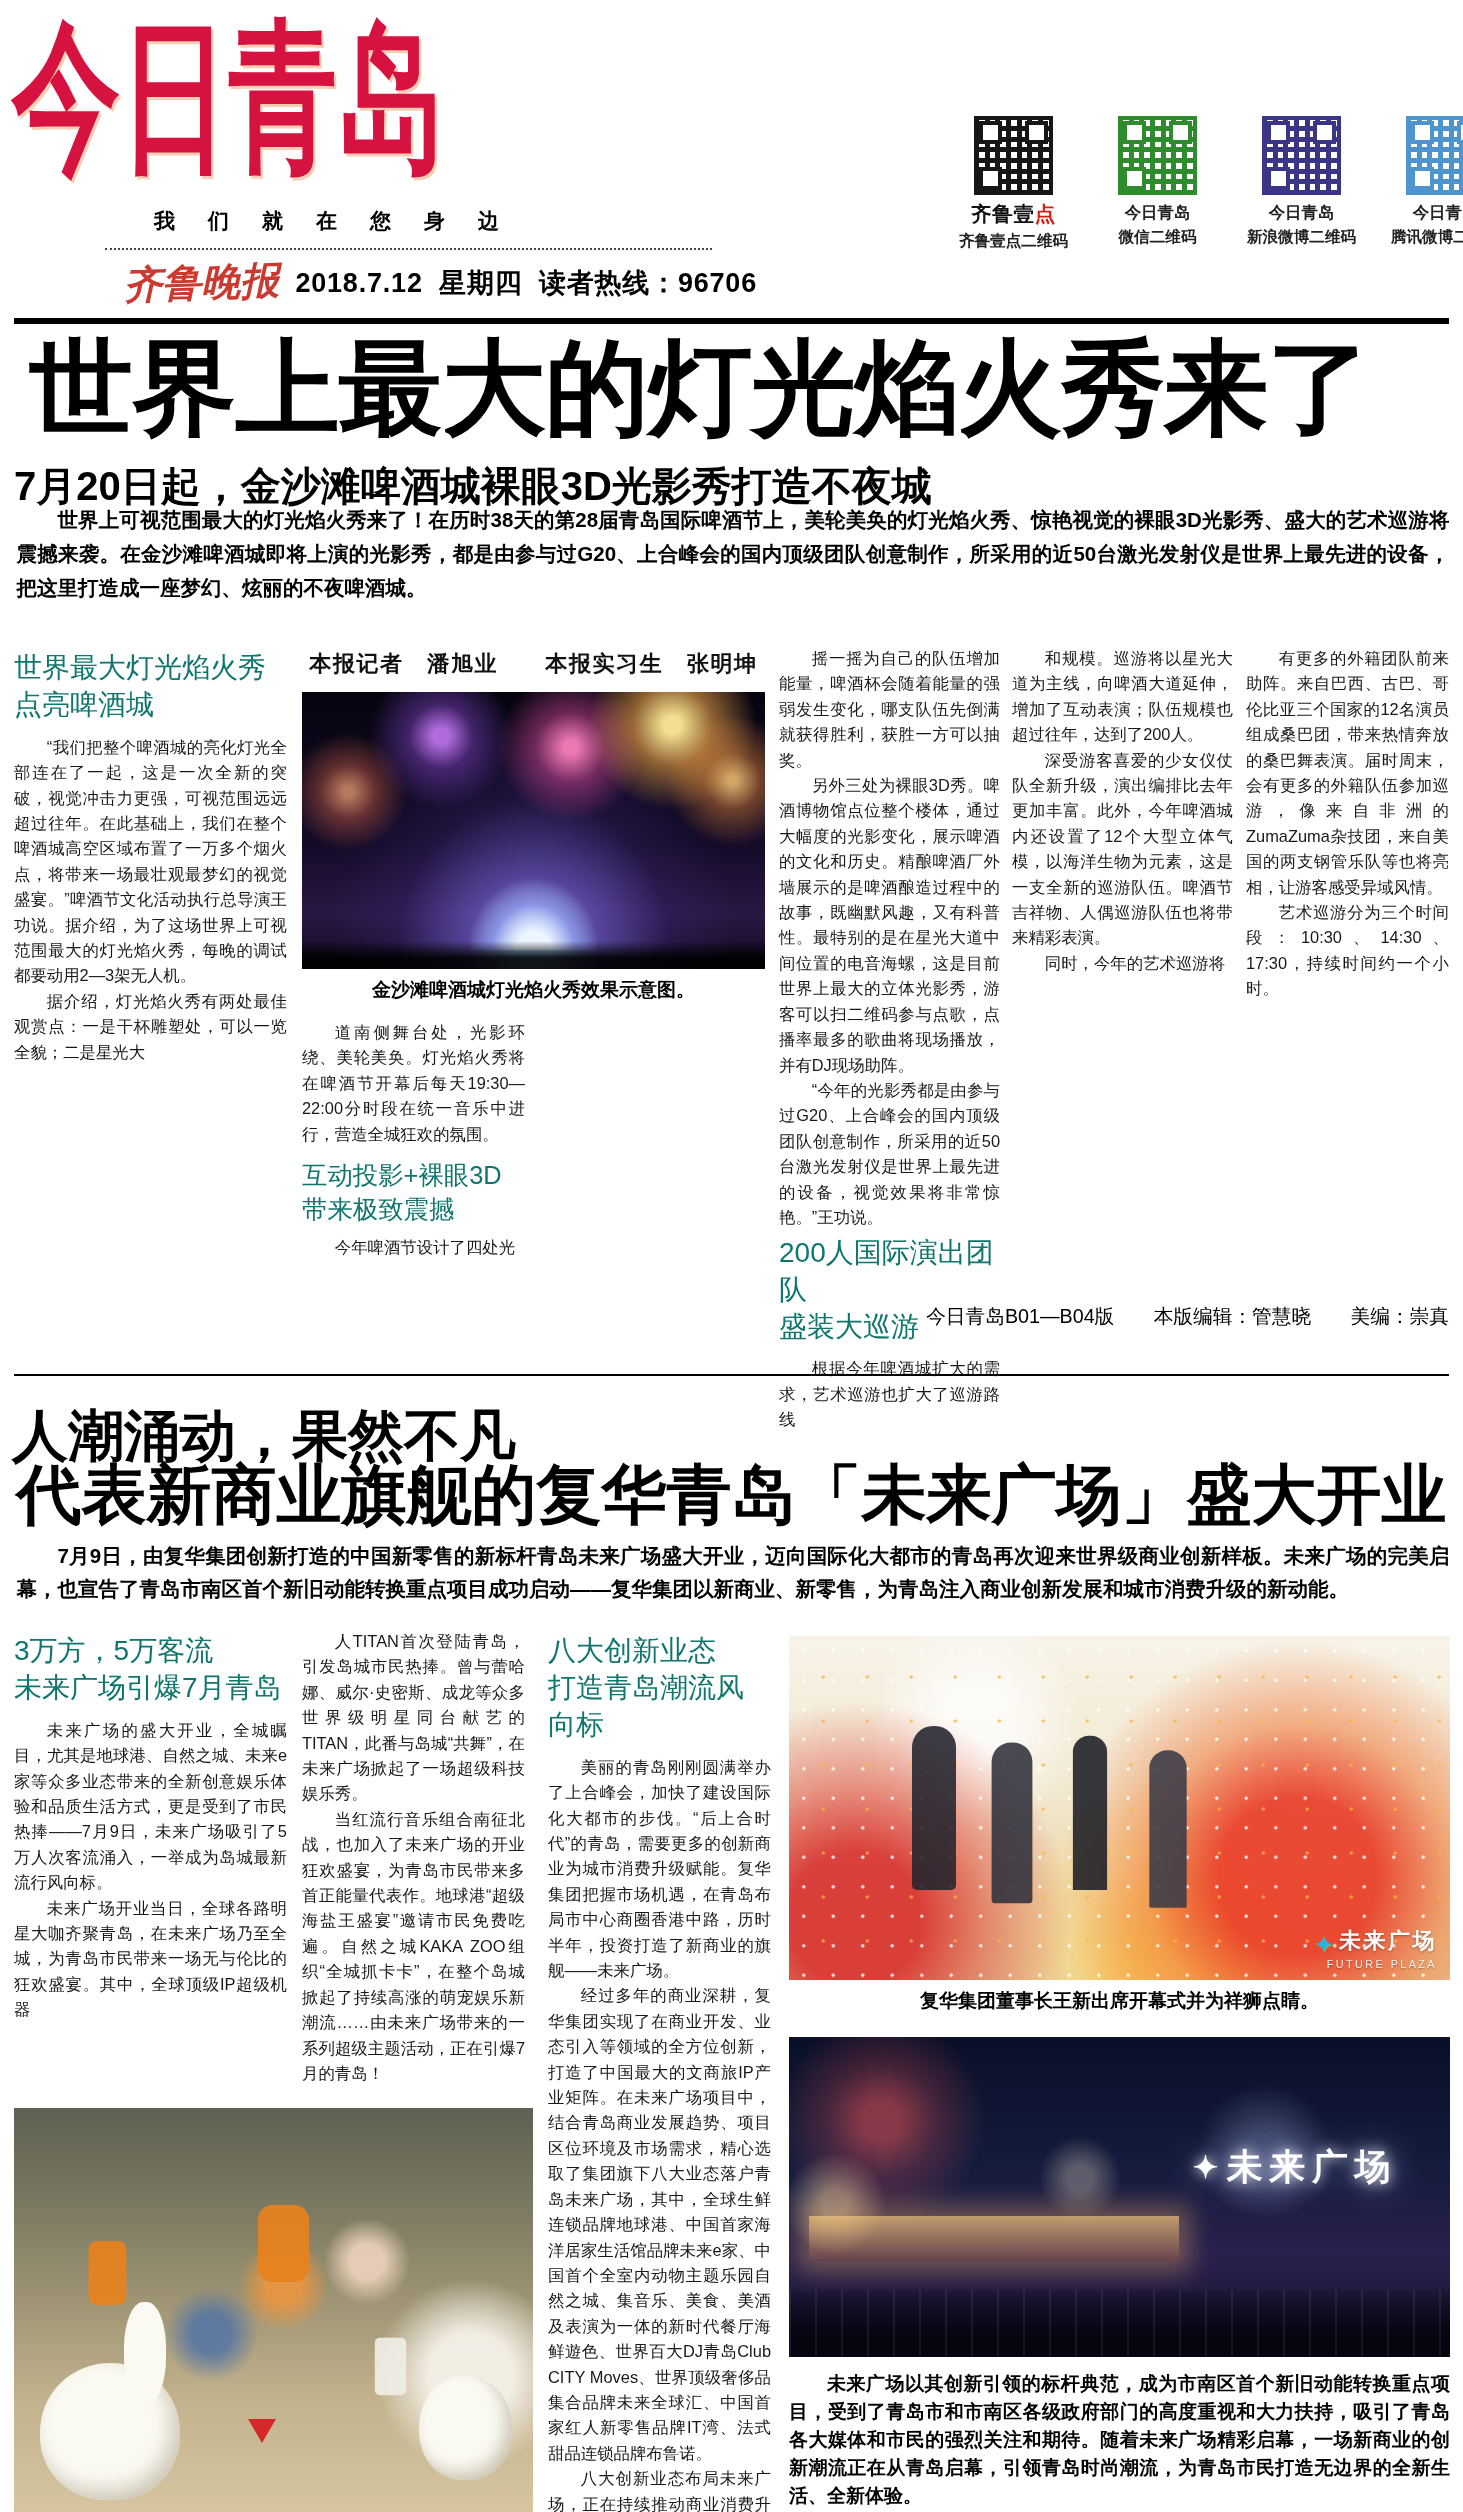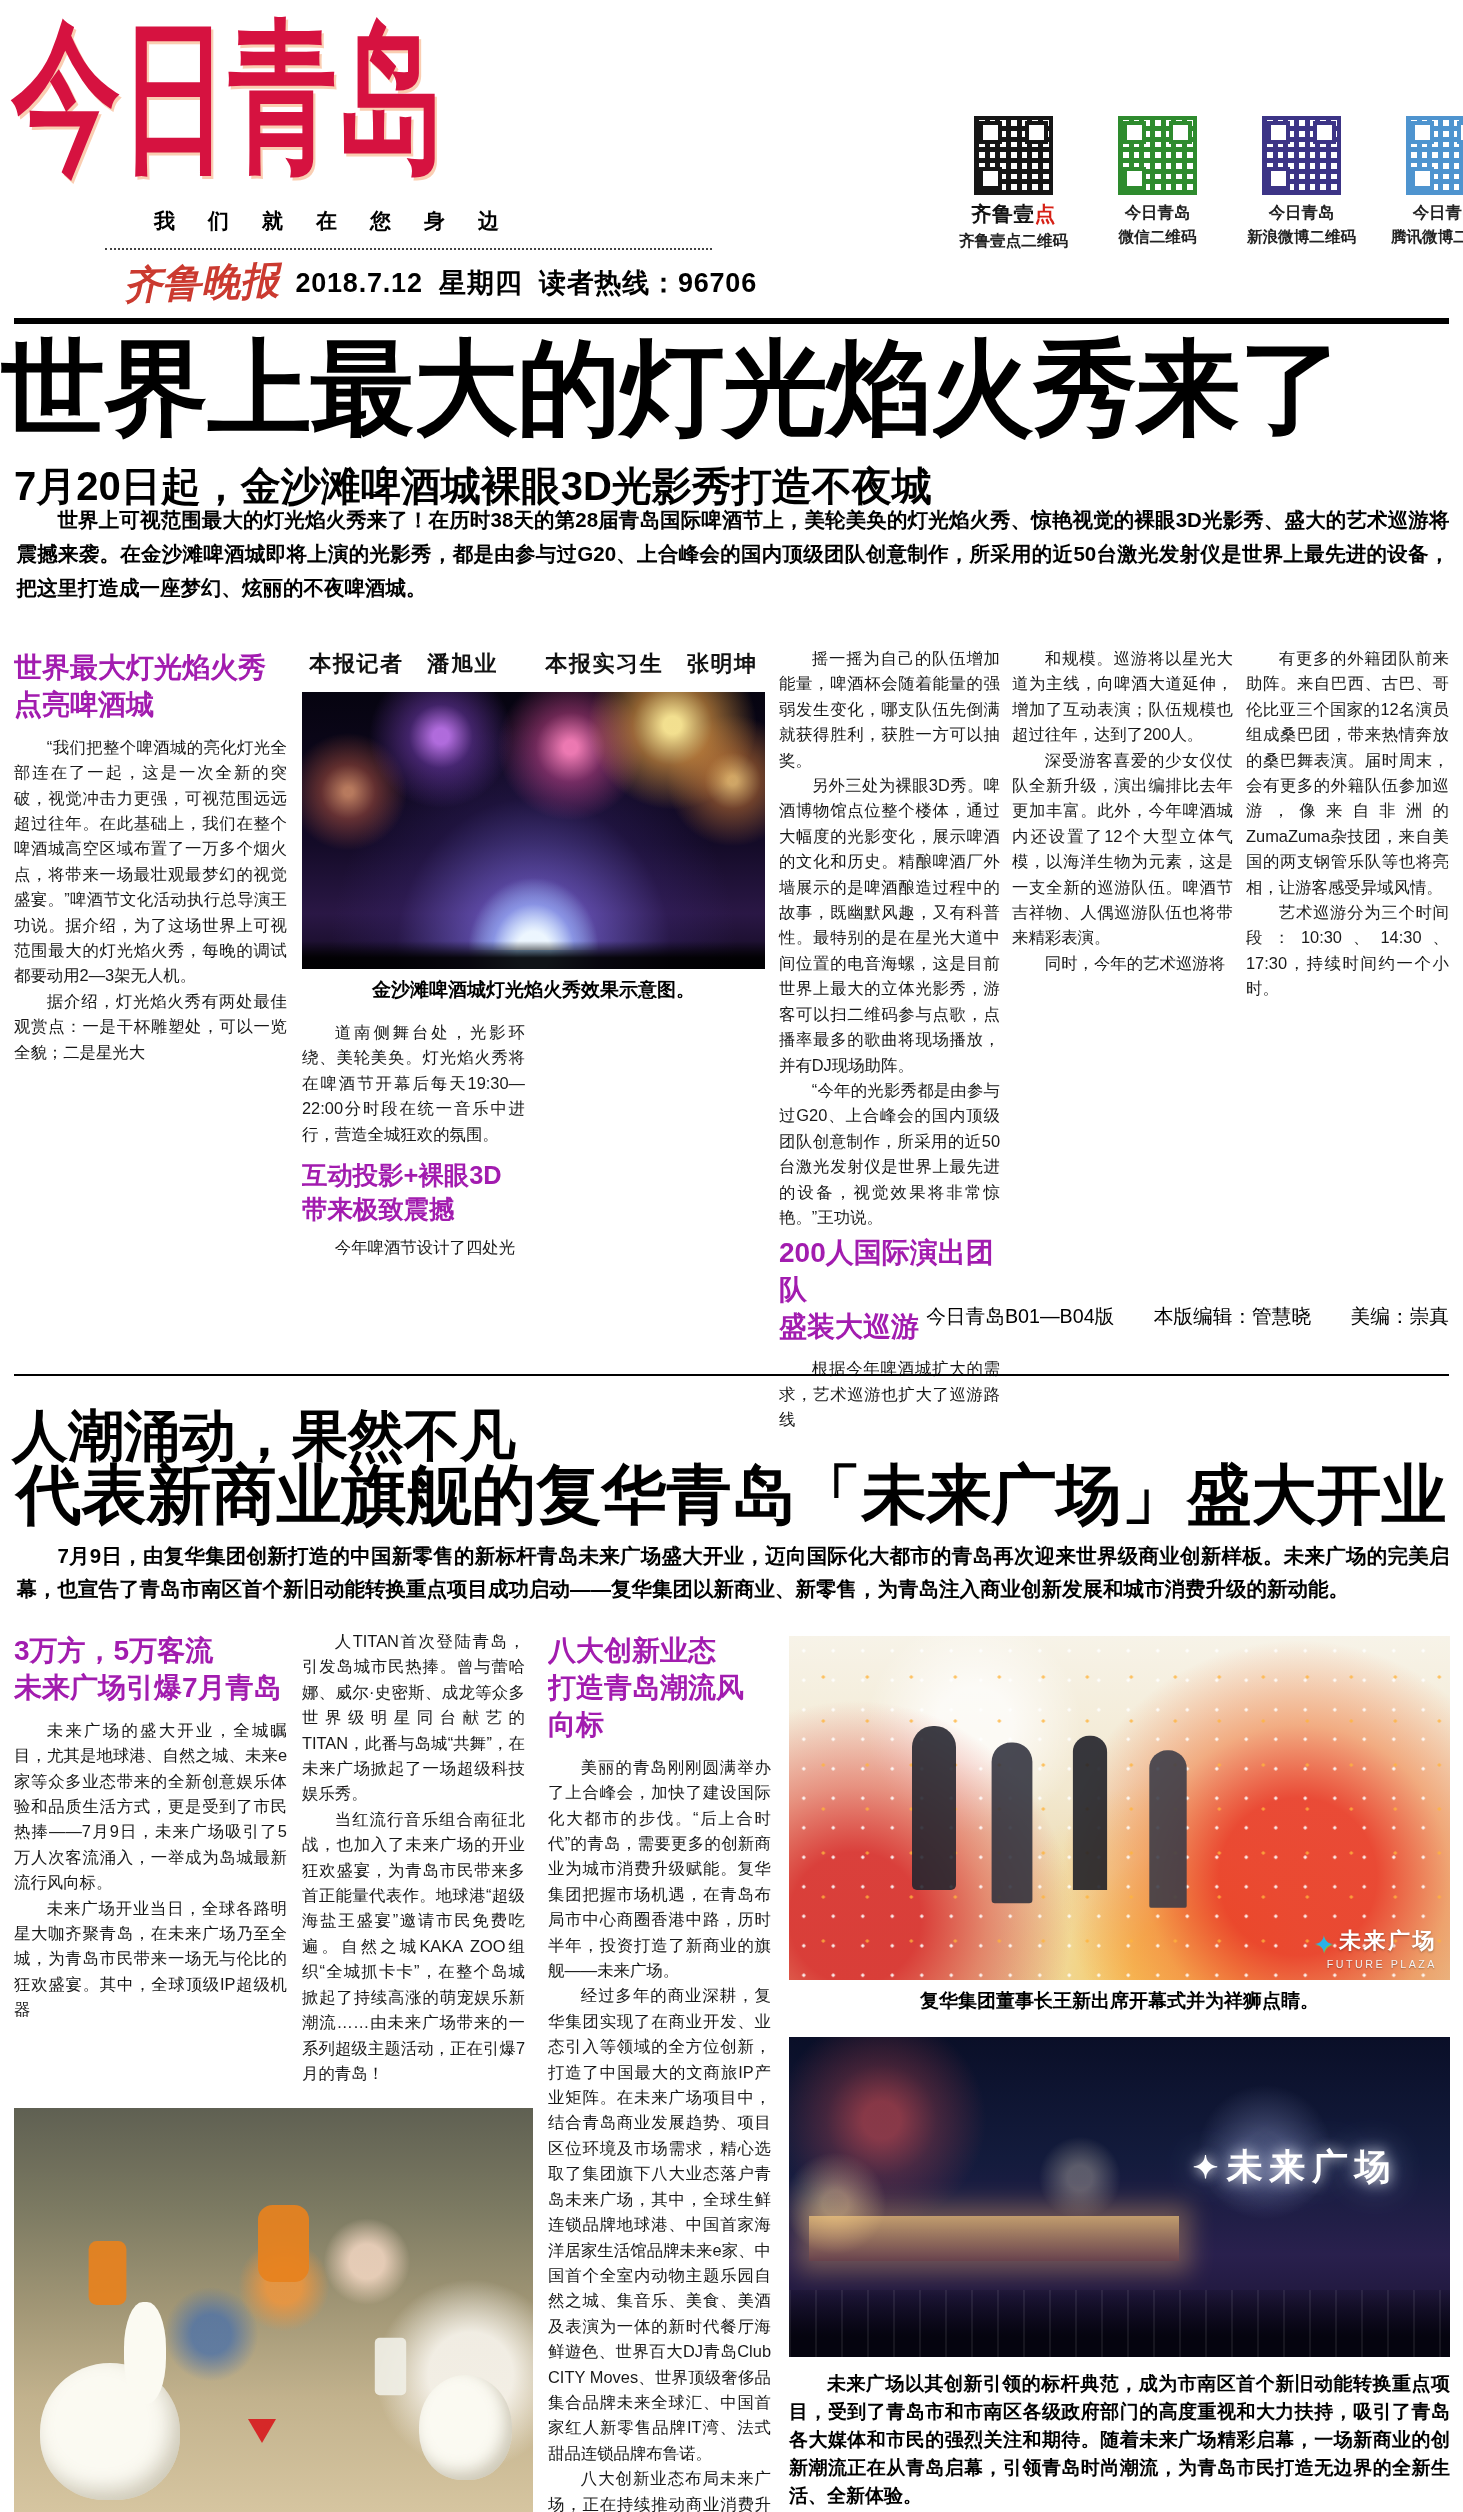--- a/index.html
+++ b/index.html
@@ -21,31 +21,31 @@
                      repeating-linear-gradient(90deg,var(--c) 0 4.9px,#fff 4.9px 10.7px);}
   .qr-box::before,.qr-box::after{content:"";position:absolute;top:4.9px;width:14.8px;height:14.8px;border:4.9px solid var(--c);background:#fff;}
   .qr-box::before{left:4.9px;} .qr-box::after{right:4.9px;}
   .qr-eye{position:absolute;left:4.9px;bottom:4.9px;width:14.8px;height:14.8px;border:4.9px solid var(--c);background:#fff;}
   .qr-brand{margin-top:4.9px;font-size:20.5px;font-weight:900;letter-spacing:0.8px;color:#111;white-space:nowrap;}
   .qr-brand .brand-red{color:#d62015;}
   .qr-line1{margin-top:6.6px;font-size:16.4px;font-weight:600;color:#222;}
   .qr-caption{margin-top:3.3px;font-size:15.6px;font-weight:600;color:#222;white-space:nowrap;}
   .rule1{position:absolute;left:14px;top:318px;width:1435px;height:5.7px;background:#000;}
   
-  .a1-headline{position:absolute;left:1px;top:330px;margin:0;font-size:104px;line-height:1.12;font-weight:900;color:#000;white-space:nowrap;letter-spacing:-0.8px;}
+  .a1-headline{position:absolute;left:29px;top:330px;margin:0;font-size:104px;line-height:1.12;font-weight:900;color:#000;white-space:nowrap;letter-spacing:-0.8px;}
   .a1-subhead{position:absolute;left:14px;top:459px;margin:0;font-size:40px;font-weight:800;color:#000;white-space:nowrap;}
   .lead{font-size:20.5px;line-height:34px;font-weight:600;text-align:justify;text-indent:2em;color:#000;margin:0;}
   .a1-lead{position:absolute;left:16.4px;top:503px;width:1433px;}
   .col{position:absolute;}
   .a1-c1{left:14px;top:646px;width:273px;}
   .a1-center{position:absolute;left:302px;top:646px;width:463px;}
   .a1-c4{left:779px;top:646px;width:221px;}
   .a1-c5{left:1012px;top:646px;width:221px;}
   .a1-c6{left:1246px;top:646px;width:203px;}
-  .col-h{margin:3.3px 0 11.5px;font-size:28px;line-height:37px;font-weight:700;color:#a21caf;}
+  .col-h{margin:3.3px 0 11.5px;font-size:28px;line-height:37px;font-weight:400;color:#0f766e;}
   .col-h .hl{display:block;}
   .col-h.small{font-size:25.4px;line-height:34px;margin:11.5px 0 8.2px;}
   .p{font-size:16.4px;line-height:25.4px;text-align:justify;text-indent:2em;margin:0;color:#181818;}
   .byline{font-size:22px;font-weight:700;text-align:center;letter-spacing:1.6px;margin:3.3px 0 13px;white-space:nowrap;}
   .caption{margin-top:8.2px;text-align:center;font-size:19px;font-weight:700;color:#000;}
   .center-cols{display:flex;gap:17px;margin-top:16.4px;}
   .subcol{width:223px;}
   .a1-credit{position:absolute;right:14px;top:1303px;font-size:19.7px;font-weight:400;color:#000;white-space:nowrap;}
   .divider{position:absolute;left:14px;top:1374px;width:1435px;height:1.6px;background:#000;}
   

